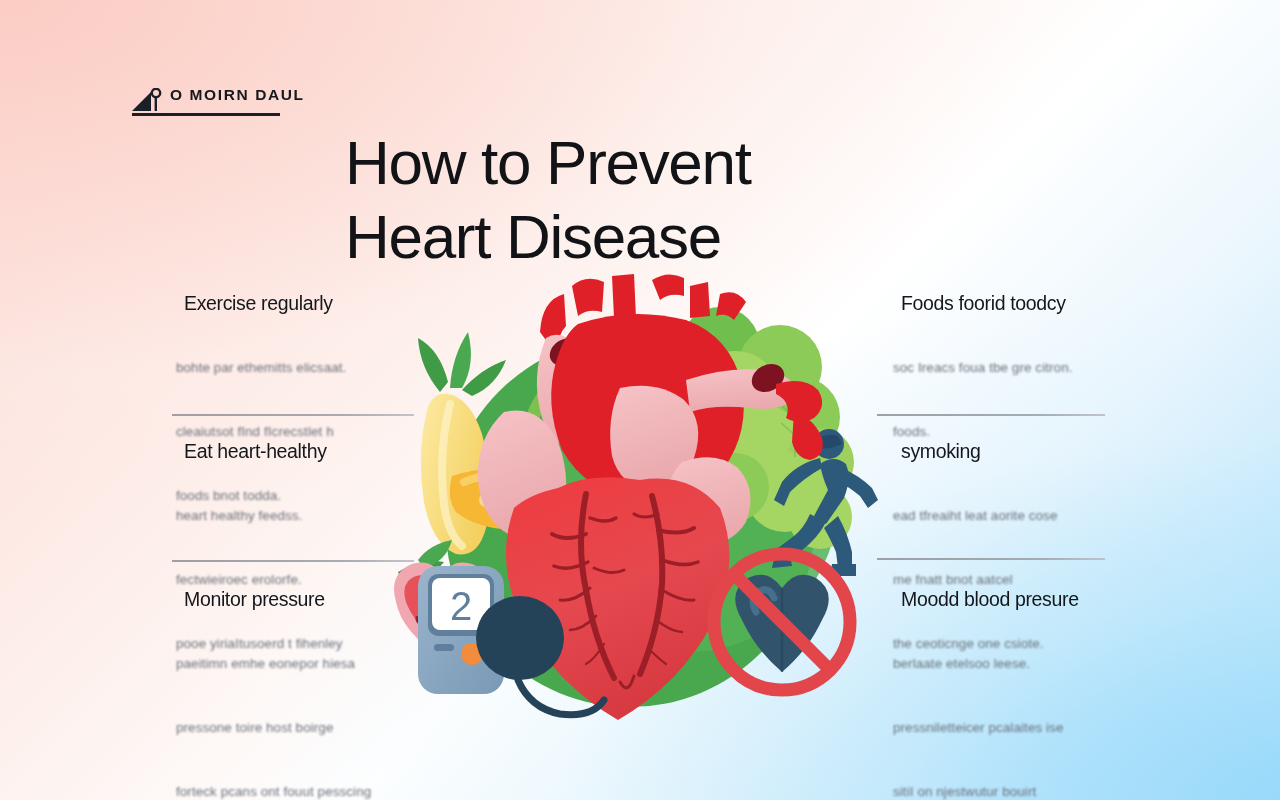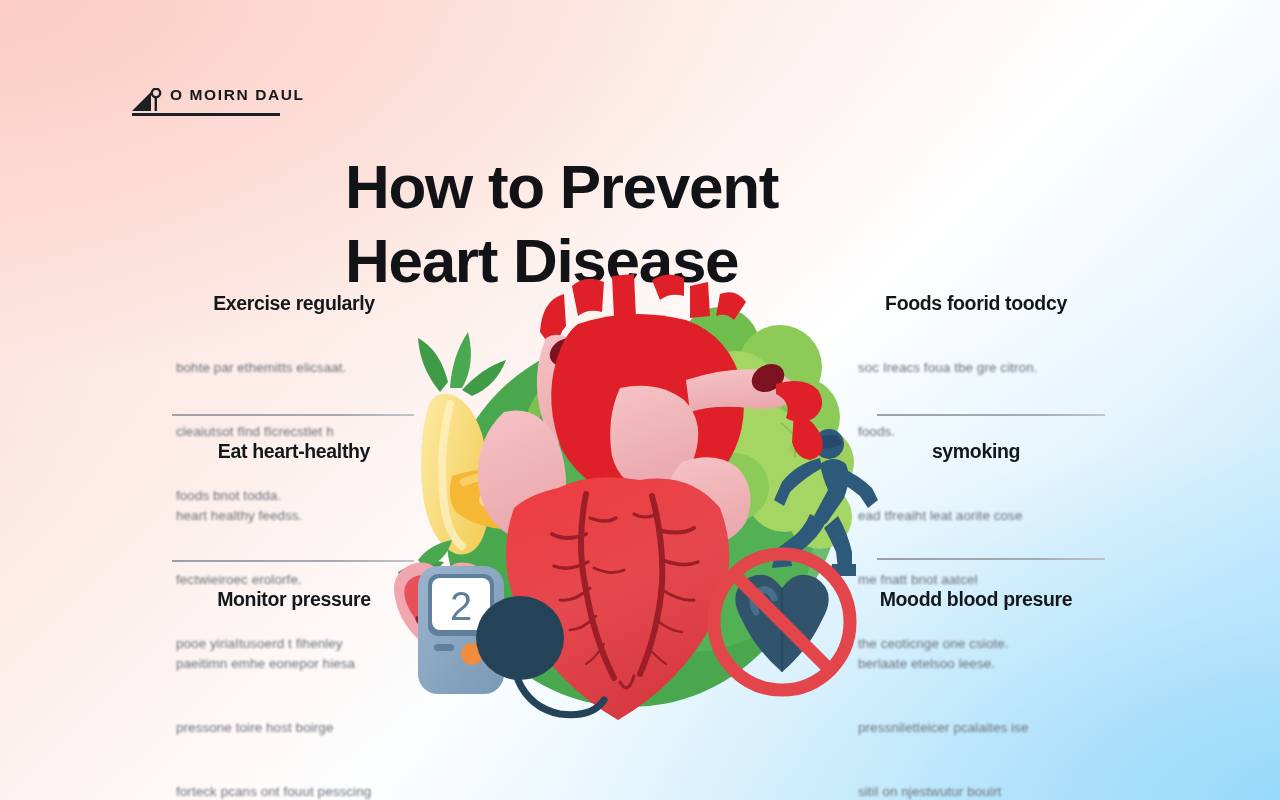--- a/index.html
+++ b/index.html
@@ -23,36 +23,35 @@
   #logo .logo-text{
     position:absolute;left:40px;top:6px;
     font-size:15.5px;font-weight:700;letter-spacing:1.6px;
     color:#15181d;white-space:nowrap;
     filter:blur(.28px);
   }
   #logo .rule{position:absolute;left:2px;top:33px;width:148px;height:2.5px;background:#1b1f26;}
 
   
   #title{
-    position:absolute;left:345px;top:108px;width:600px;
-    font-size:62px;line-height:74px;font-weight:700;
+    position:absolute;left:345px;top:84px;width:600px;
+    font-size:62px;line-height:74px;font-weight:400;
     letter-spacing:-1.3px;color:#111316;
   }
   #title .l2{display:block;}
 
   
   .col{position:absolute;top:292px;width:236px;}
   .col.left{left:176px;text-align:left;}
-  .col.right{left:858px;text-align:left;}
+  .col.right{left:893px;text-align:left;}
   .tip{position:relative;height:148px;}
   .tip .h{
-    font-size:19.5px;font-weight:700;color:#14171b;
-    letter-spacing:-0.35px;margin:0 0 11px 0;line-height:23px;
+    font-size:19.5px;font-weight:400;color:#14171b;
+    letter-spacing:-0.35px;margin:0 0 11px 8px;line-height:23px;
     filter:blur(.2px);
-    text-align:center;
   }
   .tip .b{
     font-size:13.4px;line-height:23px;color:#6a707a;
     filter:blur(.85px);letter-spacing:.1px;
   }
   .tip .b span{display:block;white-space:nowrap;margin-top:41px;}
   .divider{
     position:absolute;height:2px;
     background:linear-gradient(90deg,#8e9198 0%,#9b9ea5 70%,#b9bcc2 100%);
     opacity:.85;

